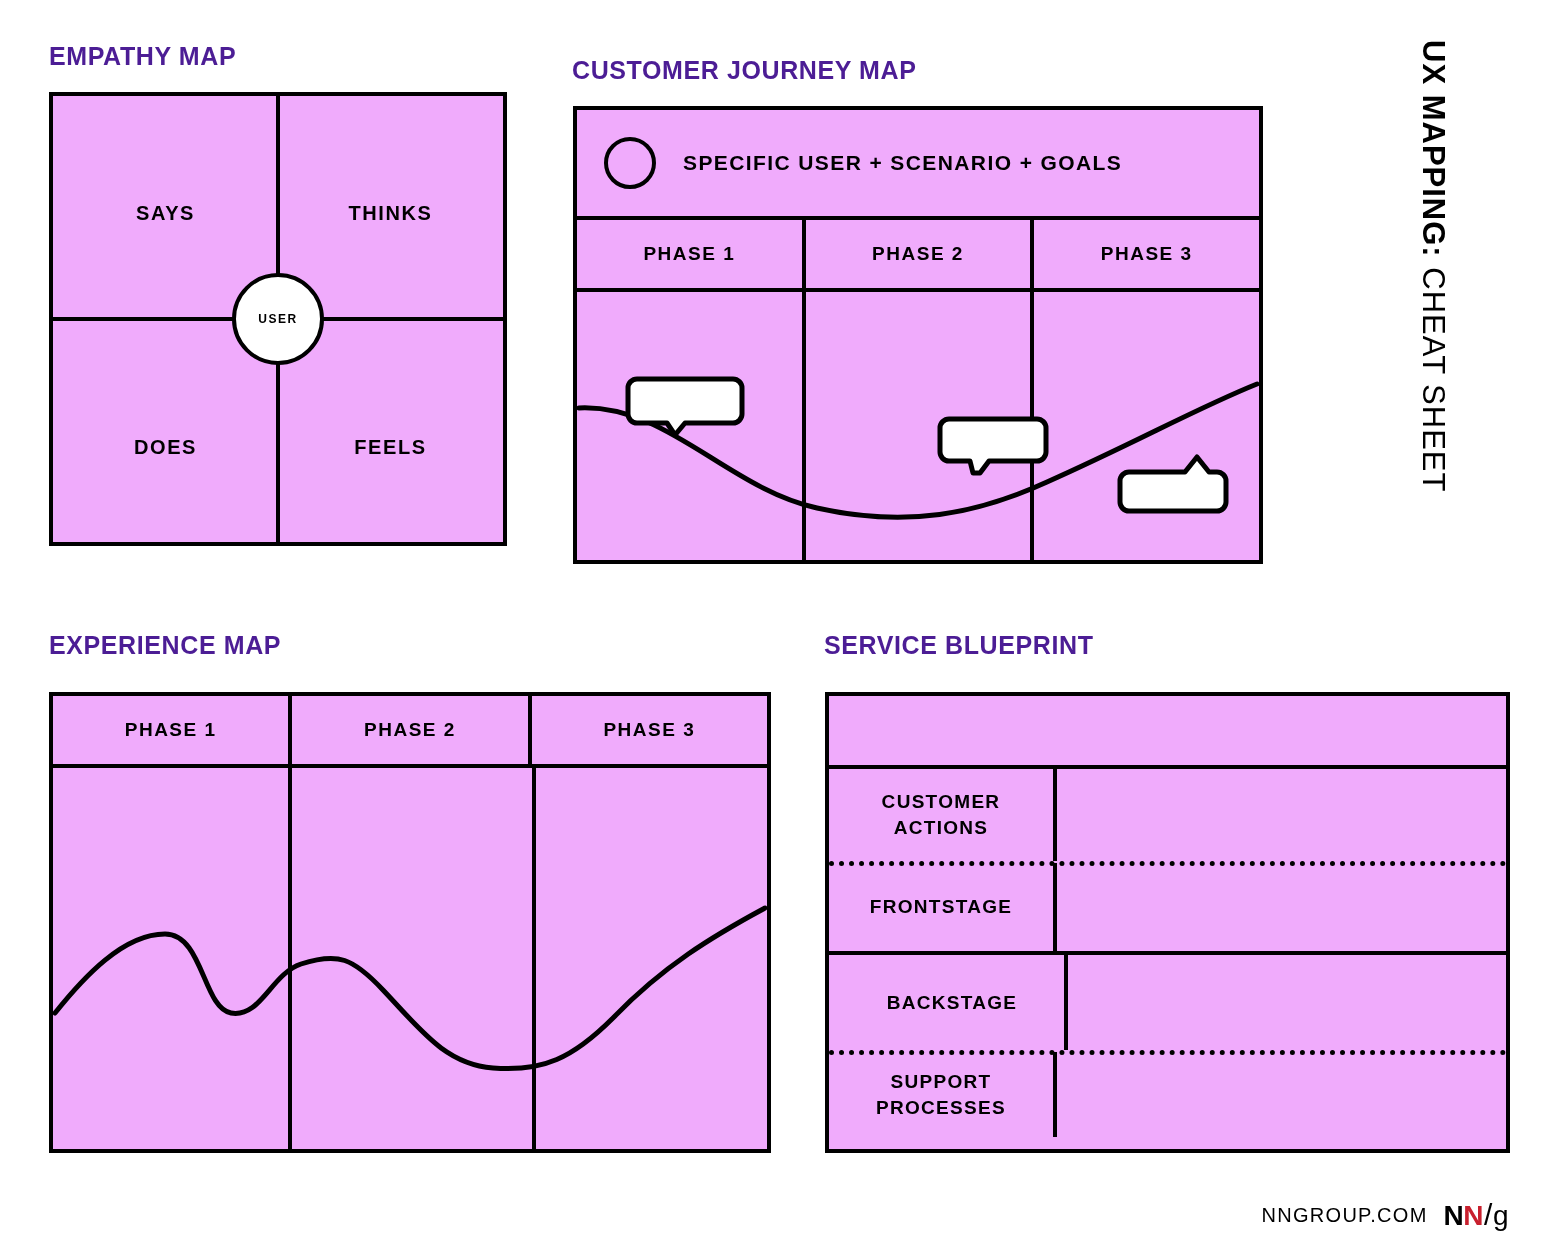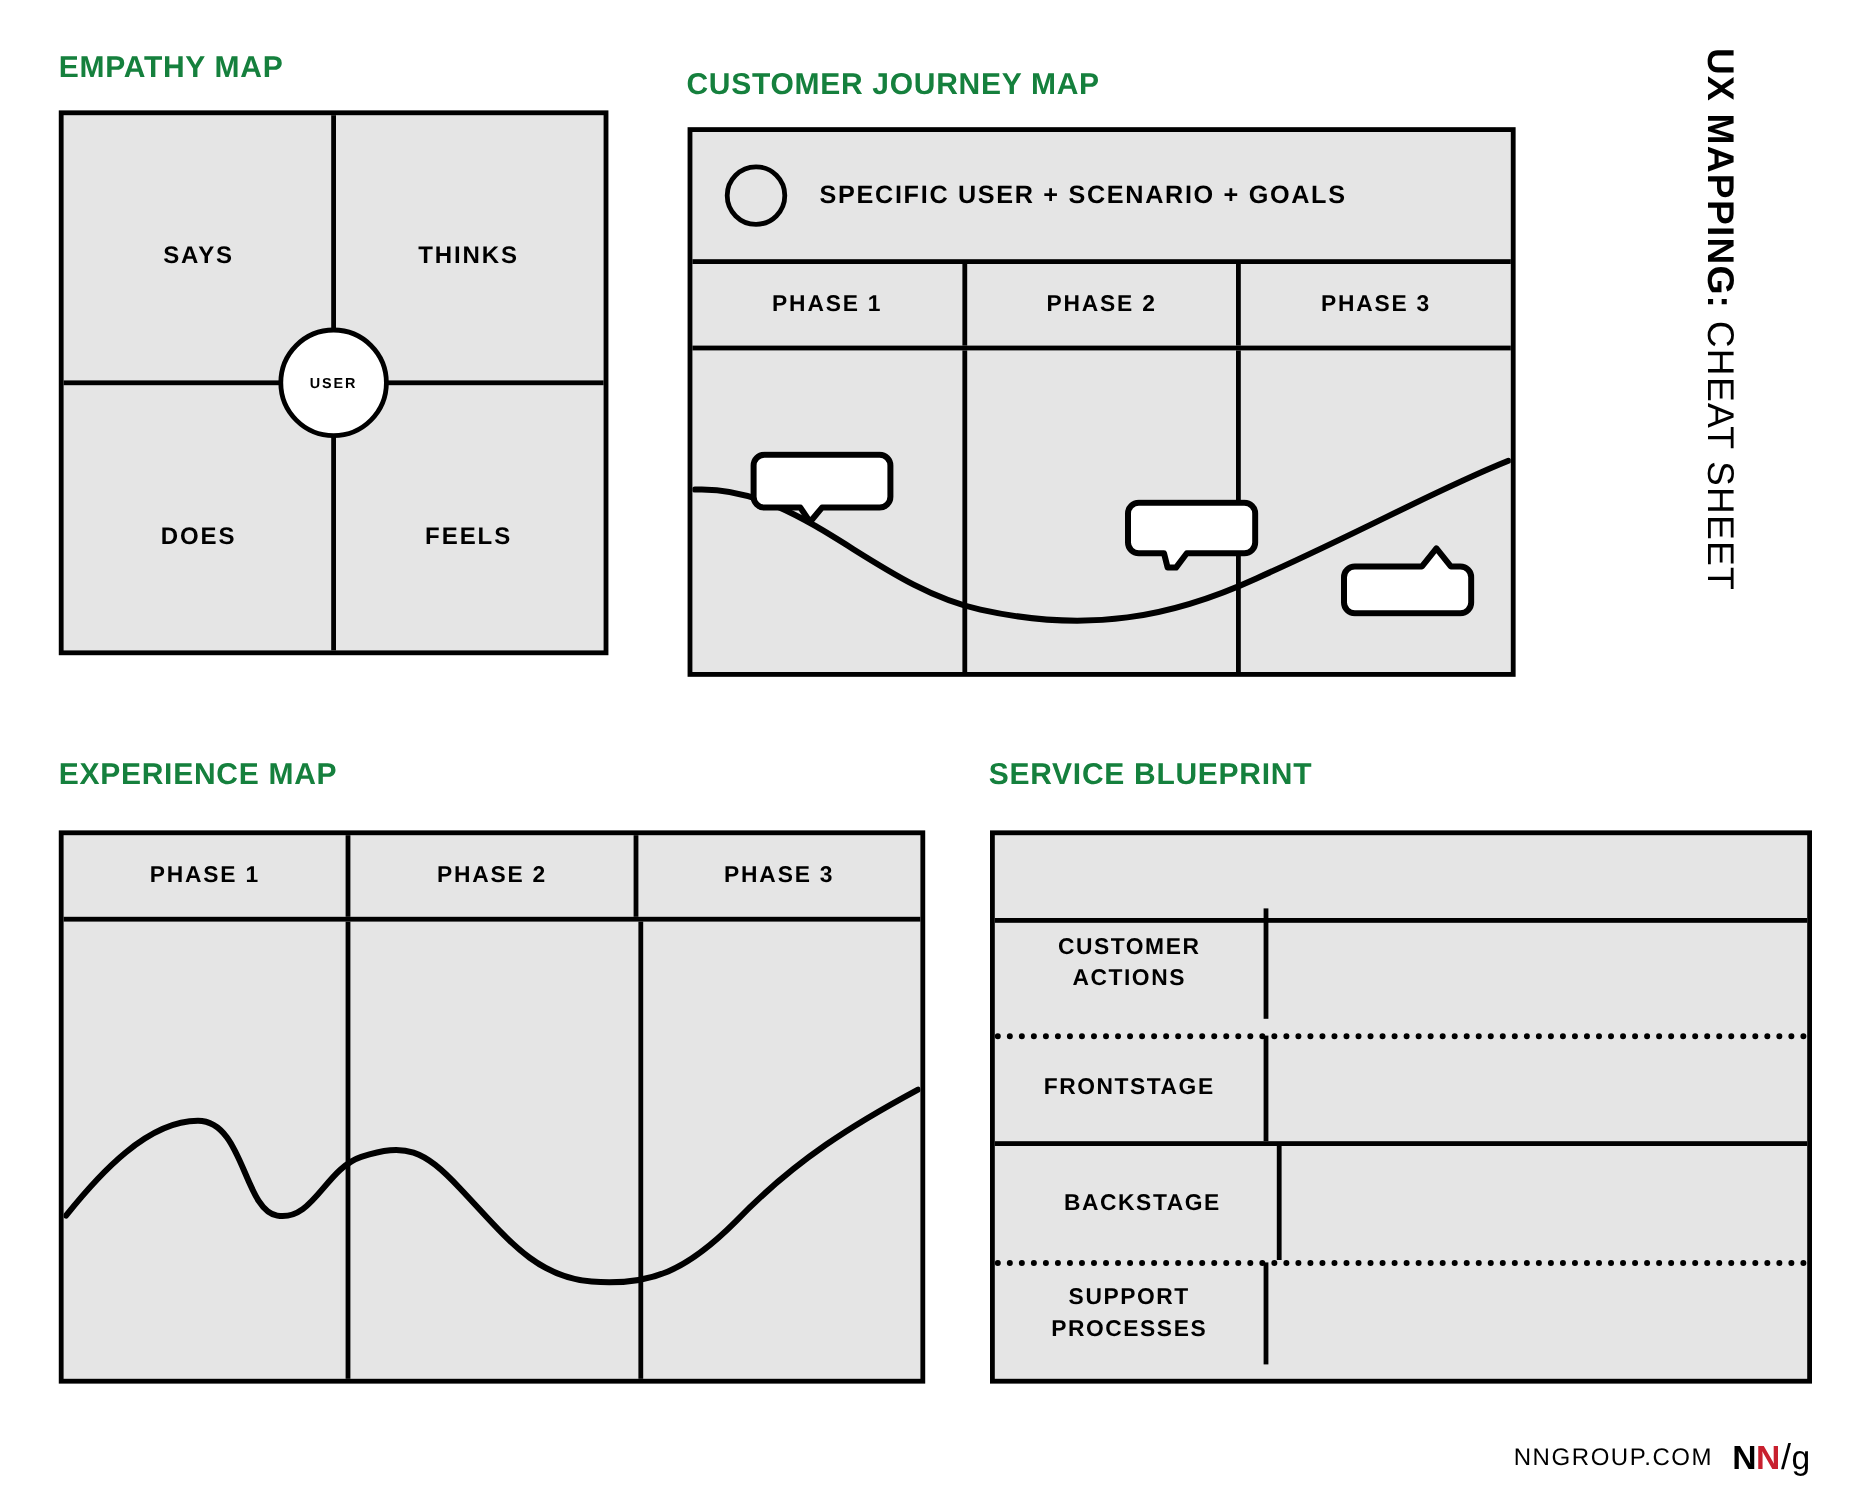--- a/index.html
+++ b/index.html
@@ -18,34 +18,34 @@
   .canvas {
     position: absolute;
     inset: 0;
   }
   
   .section-title {
     position: absolute;
     font-weight: bold;
     font-size: 25px;
     letter-spacing: 0.6px;
-    color: #15803d;
+    color: #4c1d95;
     white-space: nowrap;
   }
   #title-empathy    { left: 49px;  top: 42px; }
   #title-journey    { left: 572px; top: 42px; margin-top: 14px; }
   #title-experience { left: 49px;  top: 631px; }
   #title-blueprint  { left: 824px; top: 631px; }
 
   
   .frame {
     position: absolute;
     border: 4px solid #000;
     box-sizing: border-box;
-    background: #e5e5e5;
+    background: #f0abfc;
   }
 
   
   #empathy-box { left: 49px; top: 92px; width: 458px; height: 454px; }
   .empathy-vline {
     position: absolute;
     left: 50%;
     top: 0;
     bottom: 0;
     width: 4px;
@@ -352,21 +352,21 @@
       </svg>
     </div>
   </div>
 
   <div class="section-title" id="title-blueprint">SERVICE BLUEPRINT</div>
 
   <div class="frame" id="blueprint-box">
 
     <div class="sb-solid-line" style="top:69px;"></div>
 
-    <div class="sb-row" style="top:61px; height:92px;gap:25px;">
+    <div class="sb-row" style="top:73px; height:92px;gap:25px;">
       <div class="sb-label">CUSTOMER<br>ACTIONS</div>
       <div class="sb-field"></div>
     </div>
     <div class="sb-dotted-line" style="top:165px;"></div>
 
     <div class="sb-row" style="top:167px; height:88px;">
       <div class="sb-label">FRONTSTAGE</div>
       <div class="sb-field"></div>
     </div>
     <div class="sb-solid-line" style="top:255px;"></div>

